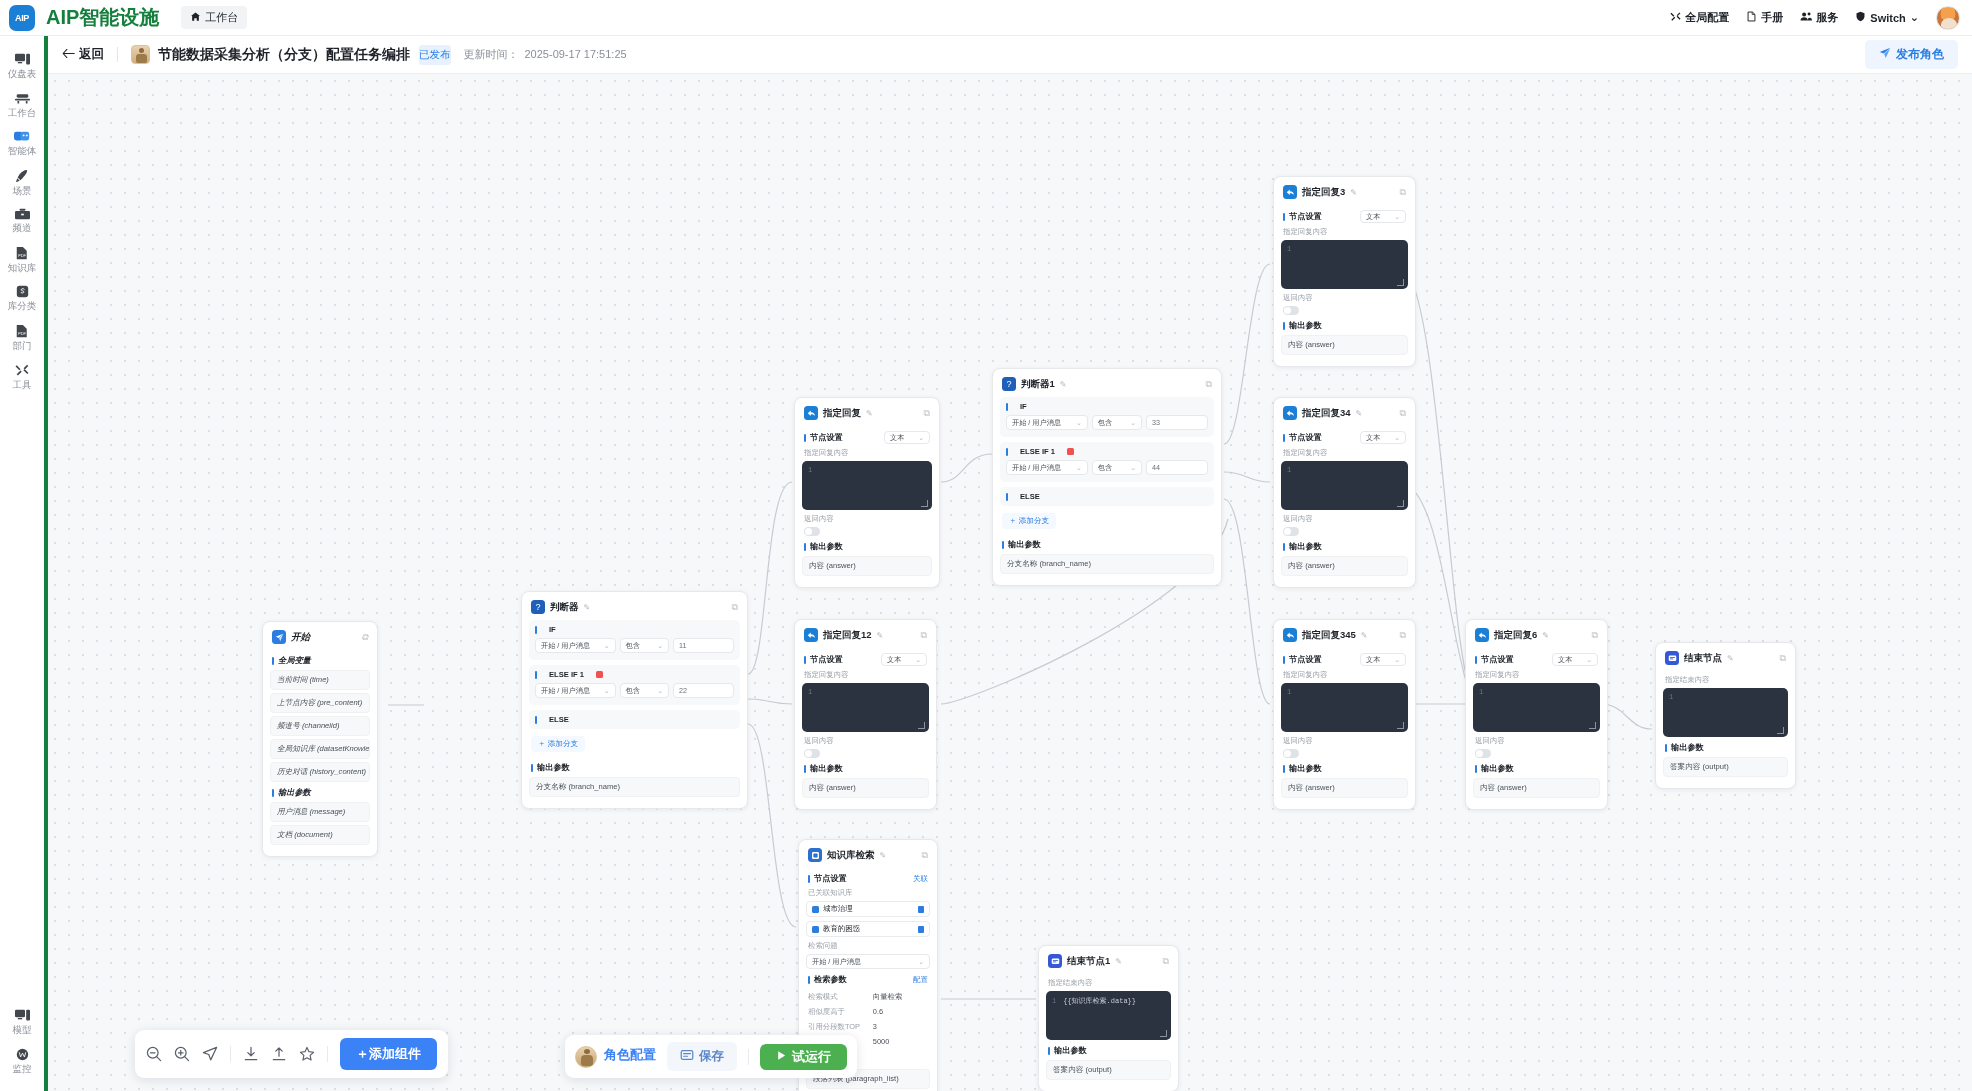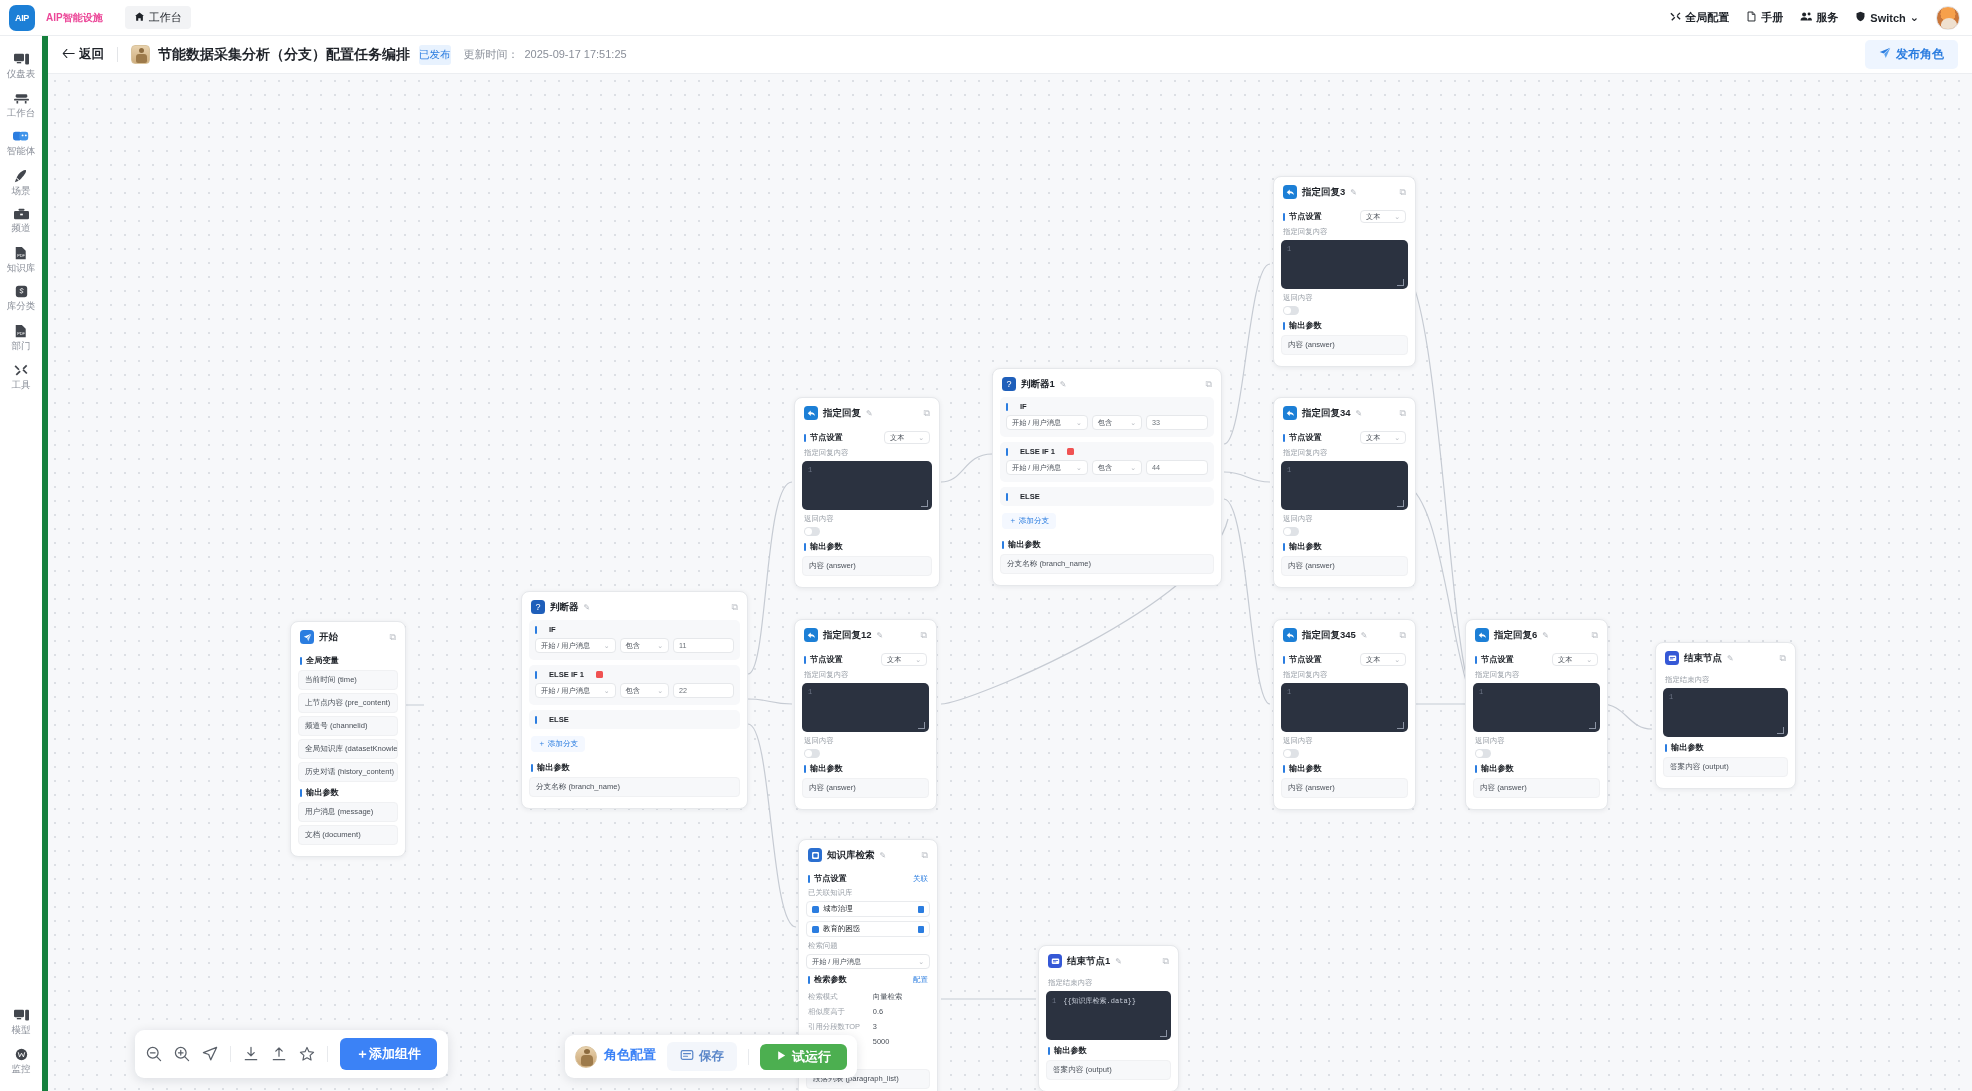--- a/index.html
+++ b/index.html
@@ -9,35 +9,35 @@
     font-family:"Liberation Sans","DejaVu Sans",sans-serif;
     background:#f7f8fa; color:#1f2329; font-size:12px;
   }
 
   
   .topbar{height:36px;background:#fff;display:flex;align-items:center;
     border-bottom:1px solid #eceef1;position:relative;z-index:30;}
   .logo{width:26px;height:26px;border-radius:7px;background:#1c7fd6;color:#fff;
     font-size:9px;font-weight:bold;display:flex;align-items:center;justify-content:center;
     margin-left:9px;letter-spacing:-.3px;}
-  .app-title{font-size:10px;font-weight:bold;margin-left:11px;color:#ec4899;}
+  .app-title{font-size:20px;font-weight:bold;margin-left:11px;color:#15803d;}
   .wk-btn{margin-left:22px;display:flex;align-items:center;gap:4px;background:#f2f3f5;
     border-radius:4px;padding:4px 9px;font-size:11px;color:#1f2329;cursor:pointer;}
   .top-right{margin-left:auto;display:flex;align-items:center;gap:17px;padding-right:12px;}
   .tr-item{display:flex;align-items:center;gap:4px;font-size:11px;font-weight:bold;
     color:#1f2329;cursor:pointer;white-space:nowrap;}
   .avatar{width:24px;height:24px;border-radius:50%;overflow:hidden;
     background:radial-gradient(circle at 50% 32%, #f6a04b 0 40%, #c9763a 41% 100%);
     border:1px solid #e3e5e8;position:relative;}
   .avatar::after{content:"";position:absolute;left:4px;top:11px;width:16px;height:13px;
     border-radius:50% 50% 45% 45%;background:#efe0cf;}
 
   
   .rail{position:absolute;left:0;top:36px;bottom:0;width:48px;background:#fff;
-    border-right:6px solid #15803d;display:flex;flex-direction:column;align-items:center;
+    border-right:4px solid #15803d;display:flex;flex-direction:column;align-items:center;
     padding-top:10px;z-index:25;}
   .rail-item{width:48px;padding:7px 0 6px;display:flex;flex-direction:column;
     align-items:center;gap:3px;cursor:pointer;}
   .rail-label{font-size:9.5px;color:#8a8f99;line-height:1;}
   .rail-ico{font-size:14px;line-height:1;color:#42464d;}
   .rail-ico svg{display:block;}
   .rail-spacer{flex:1;}
 
   
   .subhead{position:absolute;left:48px;right:0;top:36px;height:38px;background:#fff;
@@ -364,21 +364,21 @@
       <path d="M1350 408 C 1392 408, 1400 560, 1422 620"></path>
 
       <path d="M1350 630 C 1386 630, 1394 630, 1422 630"></path>
 
       <path d="M1553 630 C 1578 630, 1580 655, 1604 655"></path>
 
       <path d="M893 925 C 930 925, 960 925, 988 925"></path>
     </g>
   </svg>
 
-  <div class="node" style="left:242px;top:547px;width:116px;">
+  <div class="node" style="left:214px;top:547px;width:116px;font-style:italic;">
     <div class="n-head">
       <span class="n-ico ico-start">
         <svg width="9" height="9" viewBox="0 0 12 12">
             <path d="M11 1 1 5l4 1.5L10.6 1.4z" fill="#fff"></path>
             <path d="M5.4 7 7 11l4-9.6z" fill="#cfe4fb"></path>
           </svg>
       </span>
       <span class="n-title">开始</span>
       <span class="n-copy">⧉</span>
     </div>

